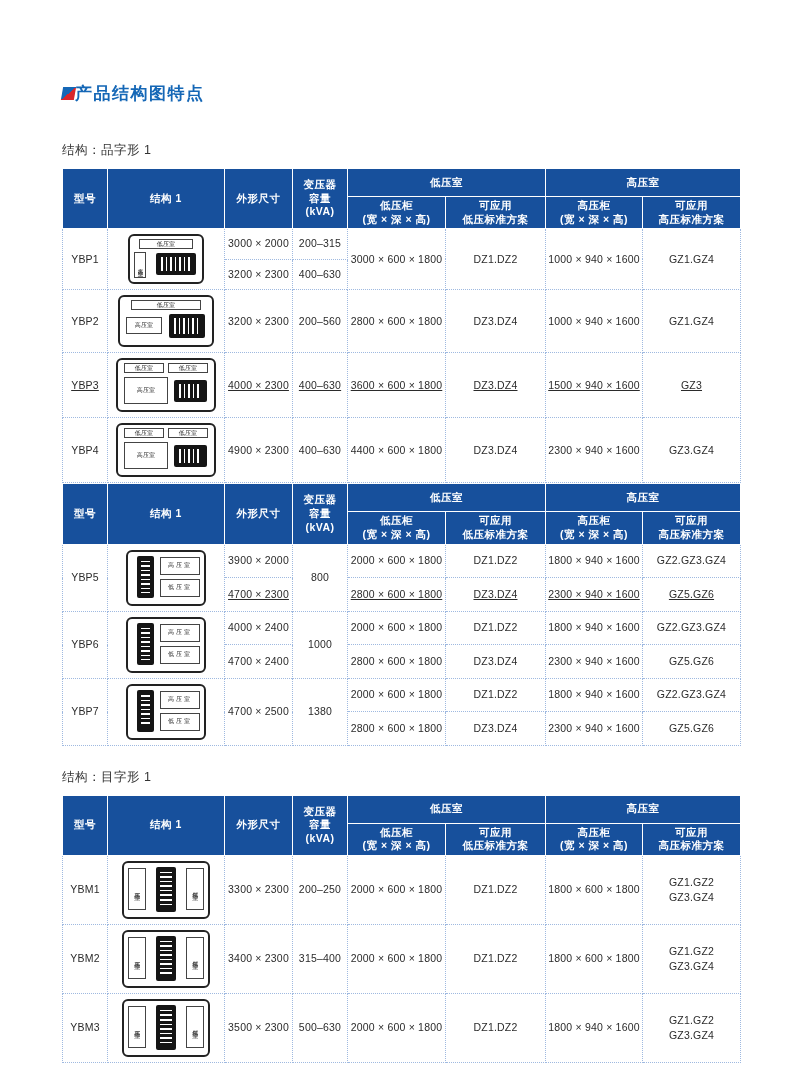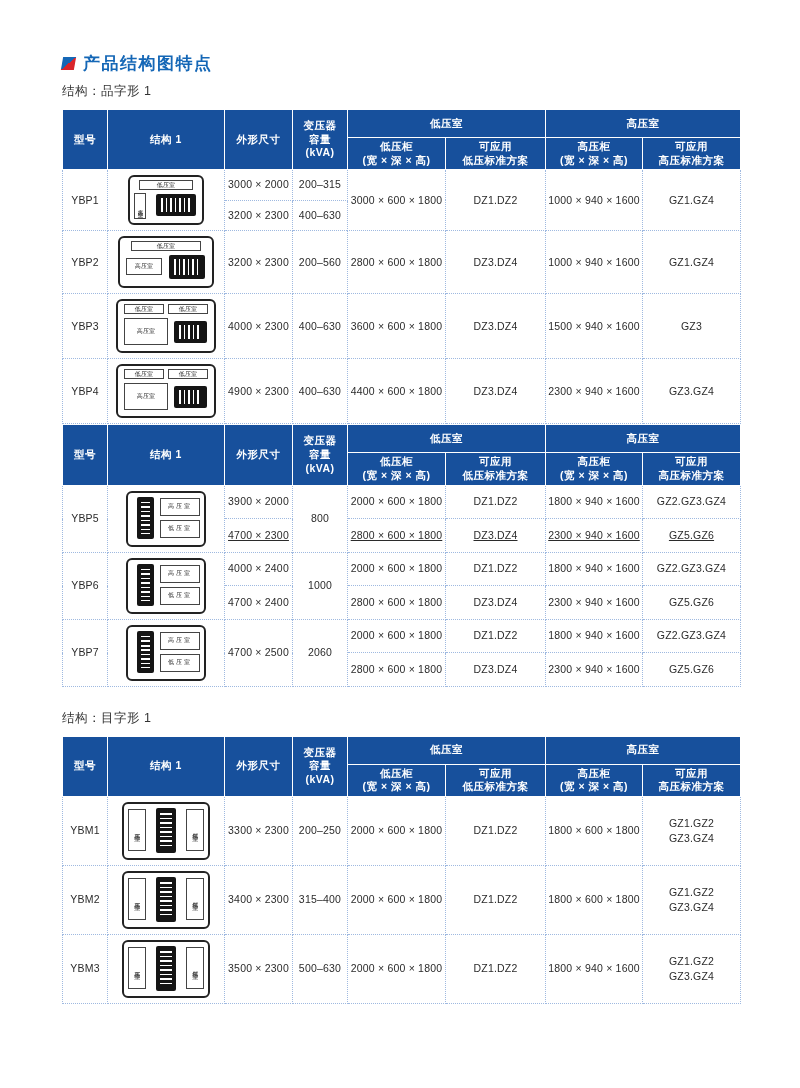--- a/index.html
+++ b/index.html
@@ -4,28 +4,28 @@
 <style>
   html,body{margin:0;padding:0;}
   body{
     width:800px;height:1088px;background:#ffffff;
     font-family:"Liberation Sans","DejaVu Sans",sans-serif;
     color:#2b2b2b;-webkit-font-smoothing:antialiased;
   }
   .content{width:678px;margin:0 0 0 62px;}
 
   
-  .title-row{display:flex;align-items:center;gap:8px;padding-top:52px;}
+  .title-row{display:flex;align-items:center;padding-top:82px;}
   .title-icon{width:13px;height:13px;transform:skewX(-10deg);
     background:linear-gradient(135deg,#1567b6 50%,#d8252b 50%);flex:0 0 auto;}
   h1.page-title{font-size:17px;color:#1567b6;font-weight:700;margin:0;letter-spacing:1.5px;}
 
   
   .sec-label{font-size:12.5px;color:#333;margin:23px 0 9px 0;letter-spacing:.5px;}
-  .sec-label.first{margin-top:8px;}
+  .sec-label.first{margin-top:37px;}
 
   
   table.spec{border-collapse:collapse;table-layout:fixed;width:678px;}
   table.spec thead th{
     background:#17509c;color:#fff;font-size:10.5px;font-weight:700;
     border:1px solid #ffffff;padding:2px 1px;line-height:1.3;
     white-space:pre-line;text-align:center;letter-spacing:.5px;
   }
   table.spec thead tr{height:28px;}
   table.spec tbody td{
@@ -135,21 +135,21 @@
           <tr style="height: 57px;">
             <td>YBP2</td>
             <td><div class="diag pin-b"><div class="strip top-strip">低压室</div><div class="hbox bl-box">高压室</div><div class="xfmr xb"></div></div></td>
             <td>3200 × 2300</td>
             <td>200–560</td>
             <td>2800 × 600 × 1800</td>
             <td>DZ3.DZ4</td>
             <td>1000 × 940 × 1600</td>
             <td>GZ1.GZ4</td>
           </tr>
-          <tr style="height: 57px;">
+          <tr style="height: 57px; text-decoration: underline;">
             <td>YBP3</td>
             <td><div class="diag pin-c"><div class="strip ts-l">低压室</div><div class="strip ts-r">低压室</div><div class="hbox bl-box">高压室</div><div class="xfmr xc"></div></div></td>
             <td>4000 × 2300</td>
             <td>400–630</td>
             <td>3600 × 600 × 1800</td>
             <td>DZ3.DZ4</td>
             <td>1500 × 940 × 1600</td>
             <td>GZ3</td>
           </tr>
           <tr style="height: 57px;">
@@ -232,21 +232,21 @@
             <td>4700 × 2400</td>
             <td>2800 × 600 × 1800</td>
             <td>DZ3.DZ4</td>
             <td>2300 × 940 × 1600</td>
             <td>GZ5.GZ6</td>
           </tr>
           <tr style="height: 28px;">
             <td rowspan="2">YBP7</td>
             <td rowspan="2"><div class="diag pin-2"><div class="xfmr xv"></div><div class="hbox r-top">高压室</div><div class="hbox r-bot">低压室</div></div></td>
             <td rowspan="2">4700 × 2500</td>
-            <td rowspan="2">2060</td>
+            <td rowspan="2">1380</td>
             <td>2000 × 600 × 1800</td>
             <td>DZ1.DZ2</td>
             <td>1800 × 940 × 1600</td>
             <td>GZ2.GZ3.GZ4</td>
           </tr>
           <tr style="height: 28px;">
             <td>2800 × 600 × 1800</td>
             <td>DZ3.DZ4</td>
             <td>2300 × 940 × 1600</td>
             <td>GZ5.GZ6</td>

